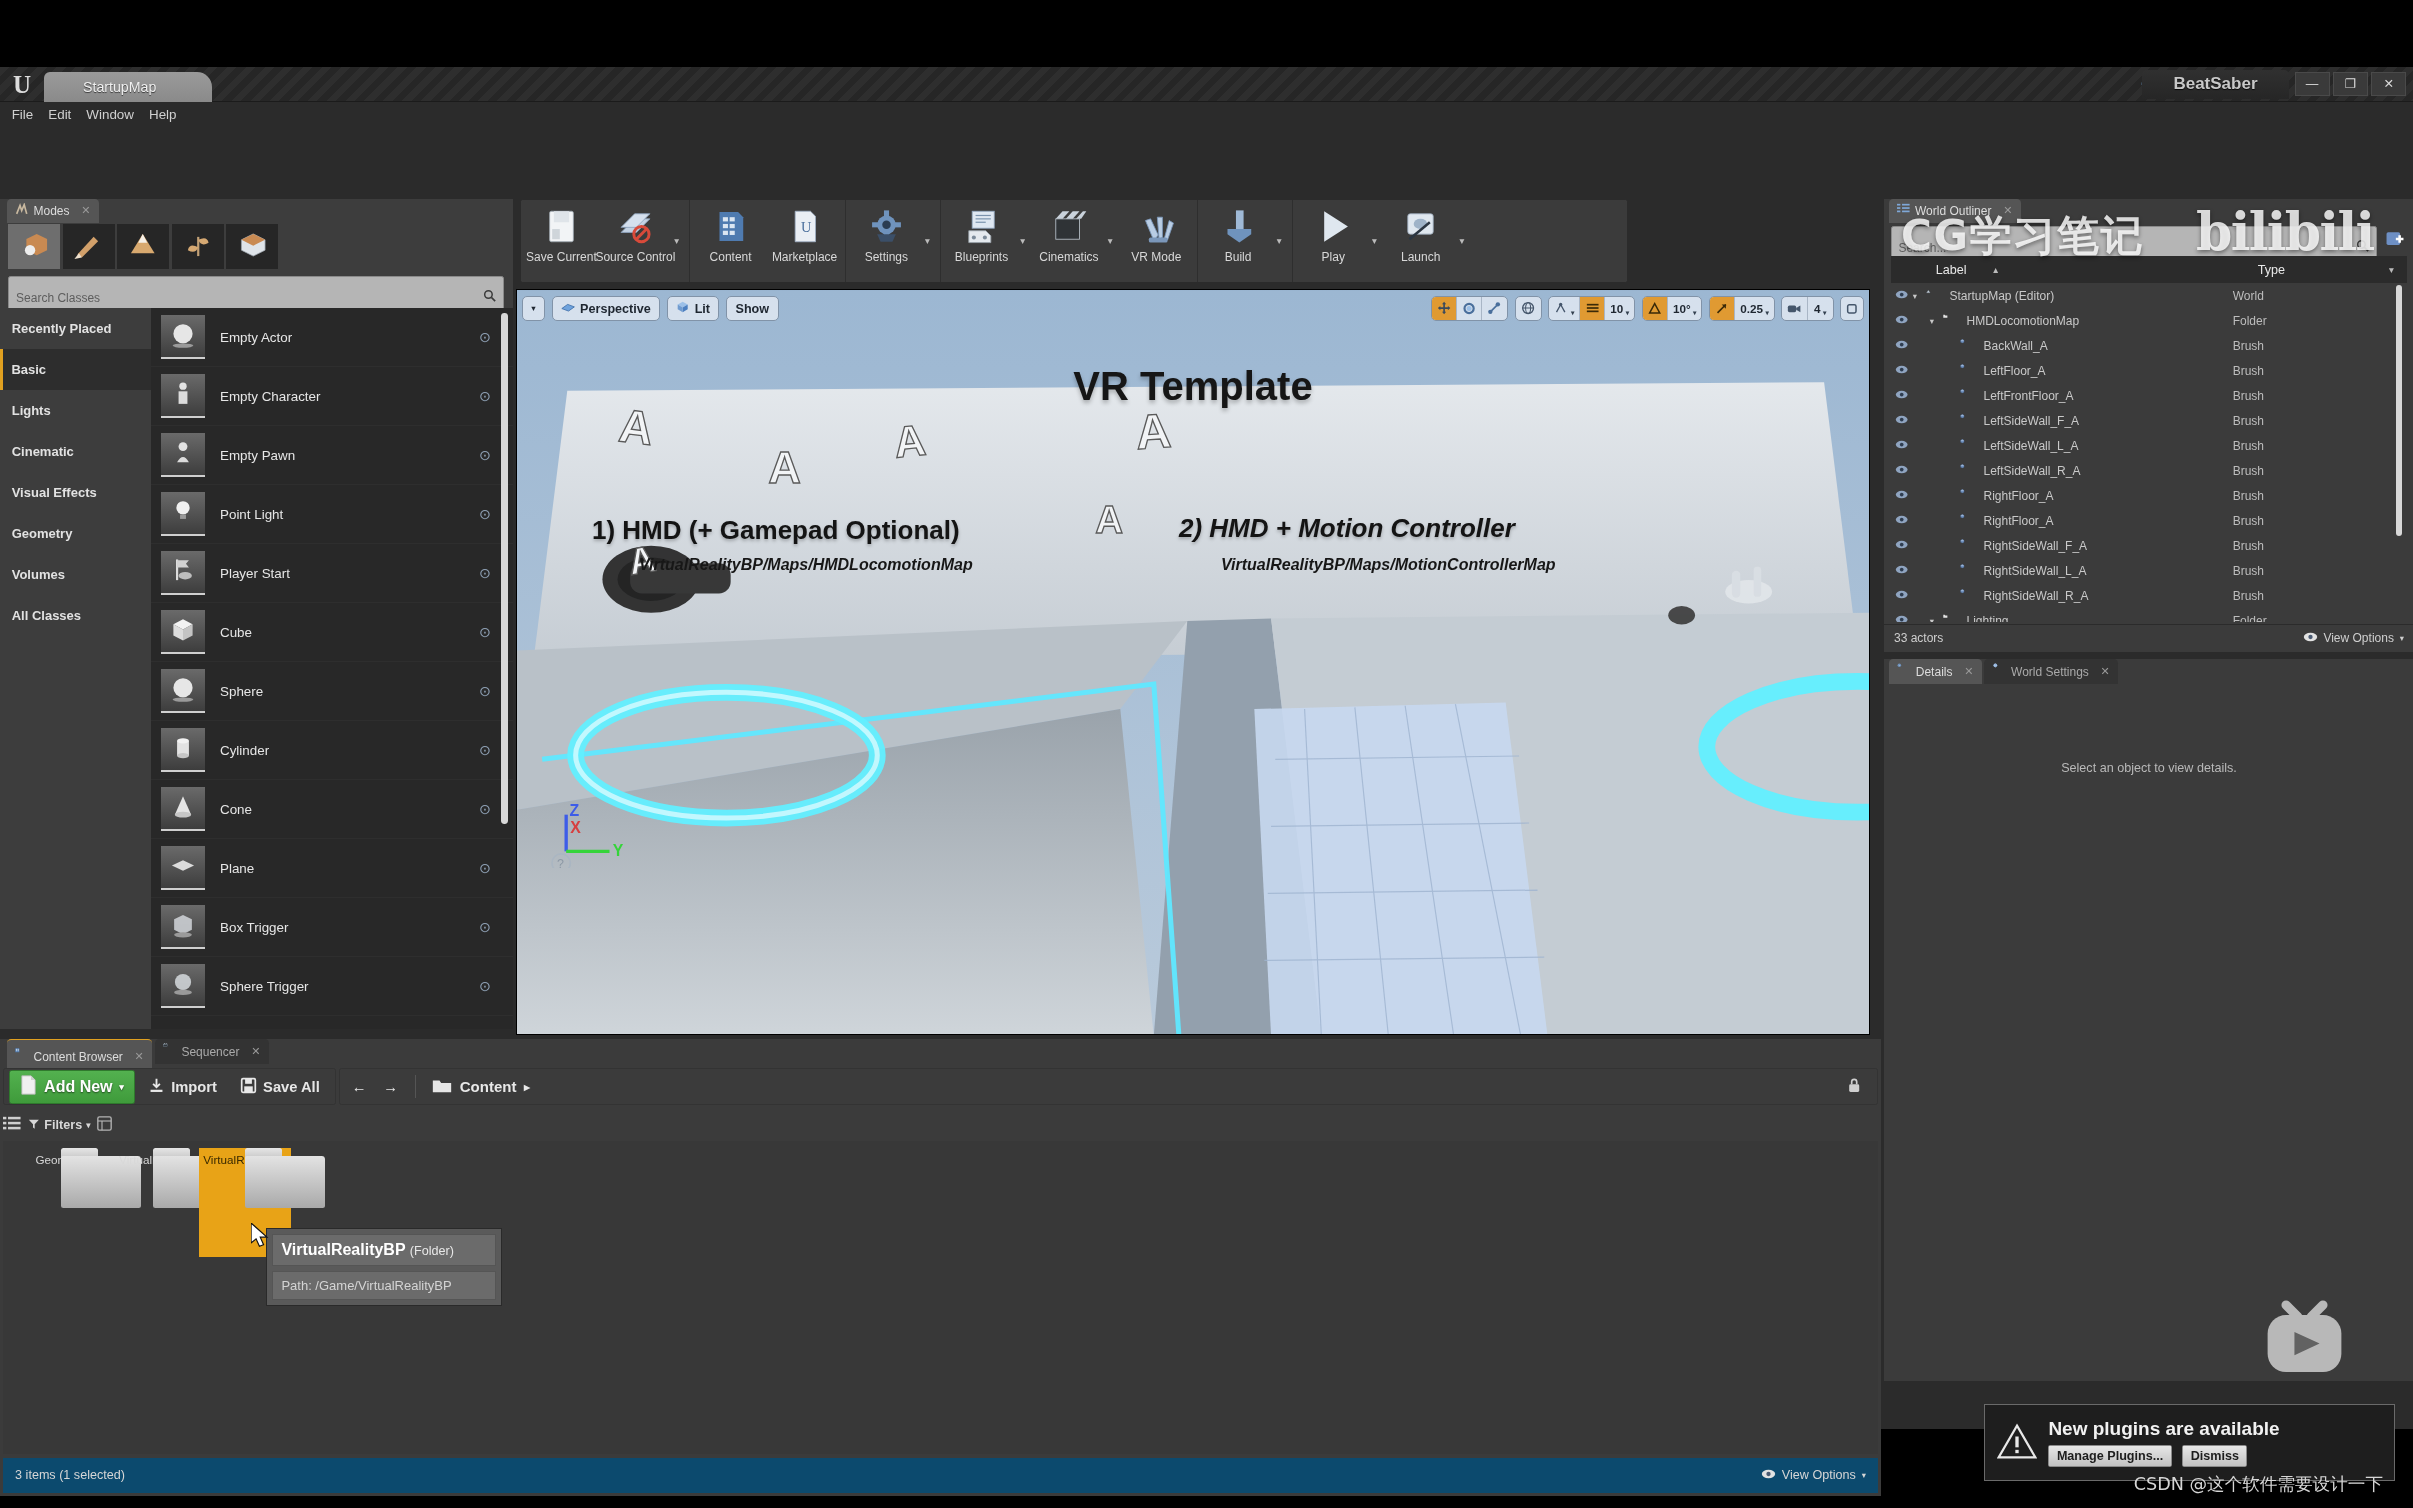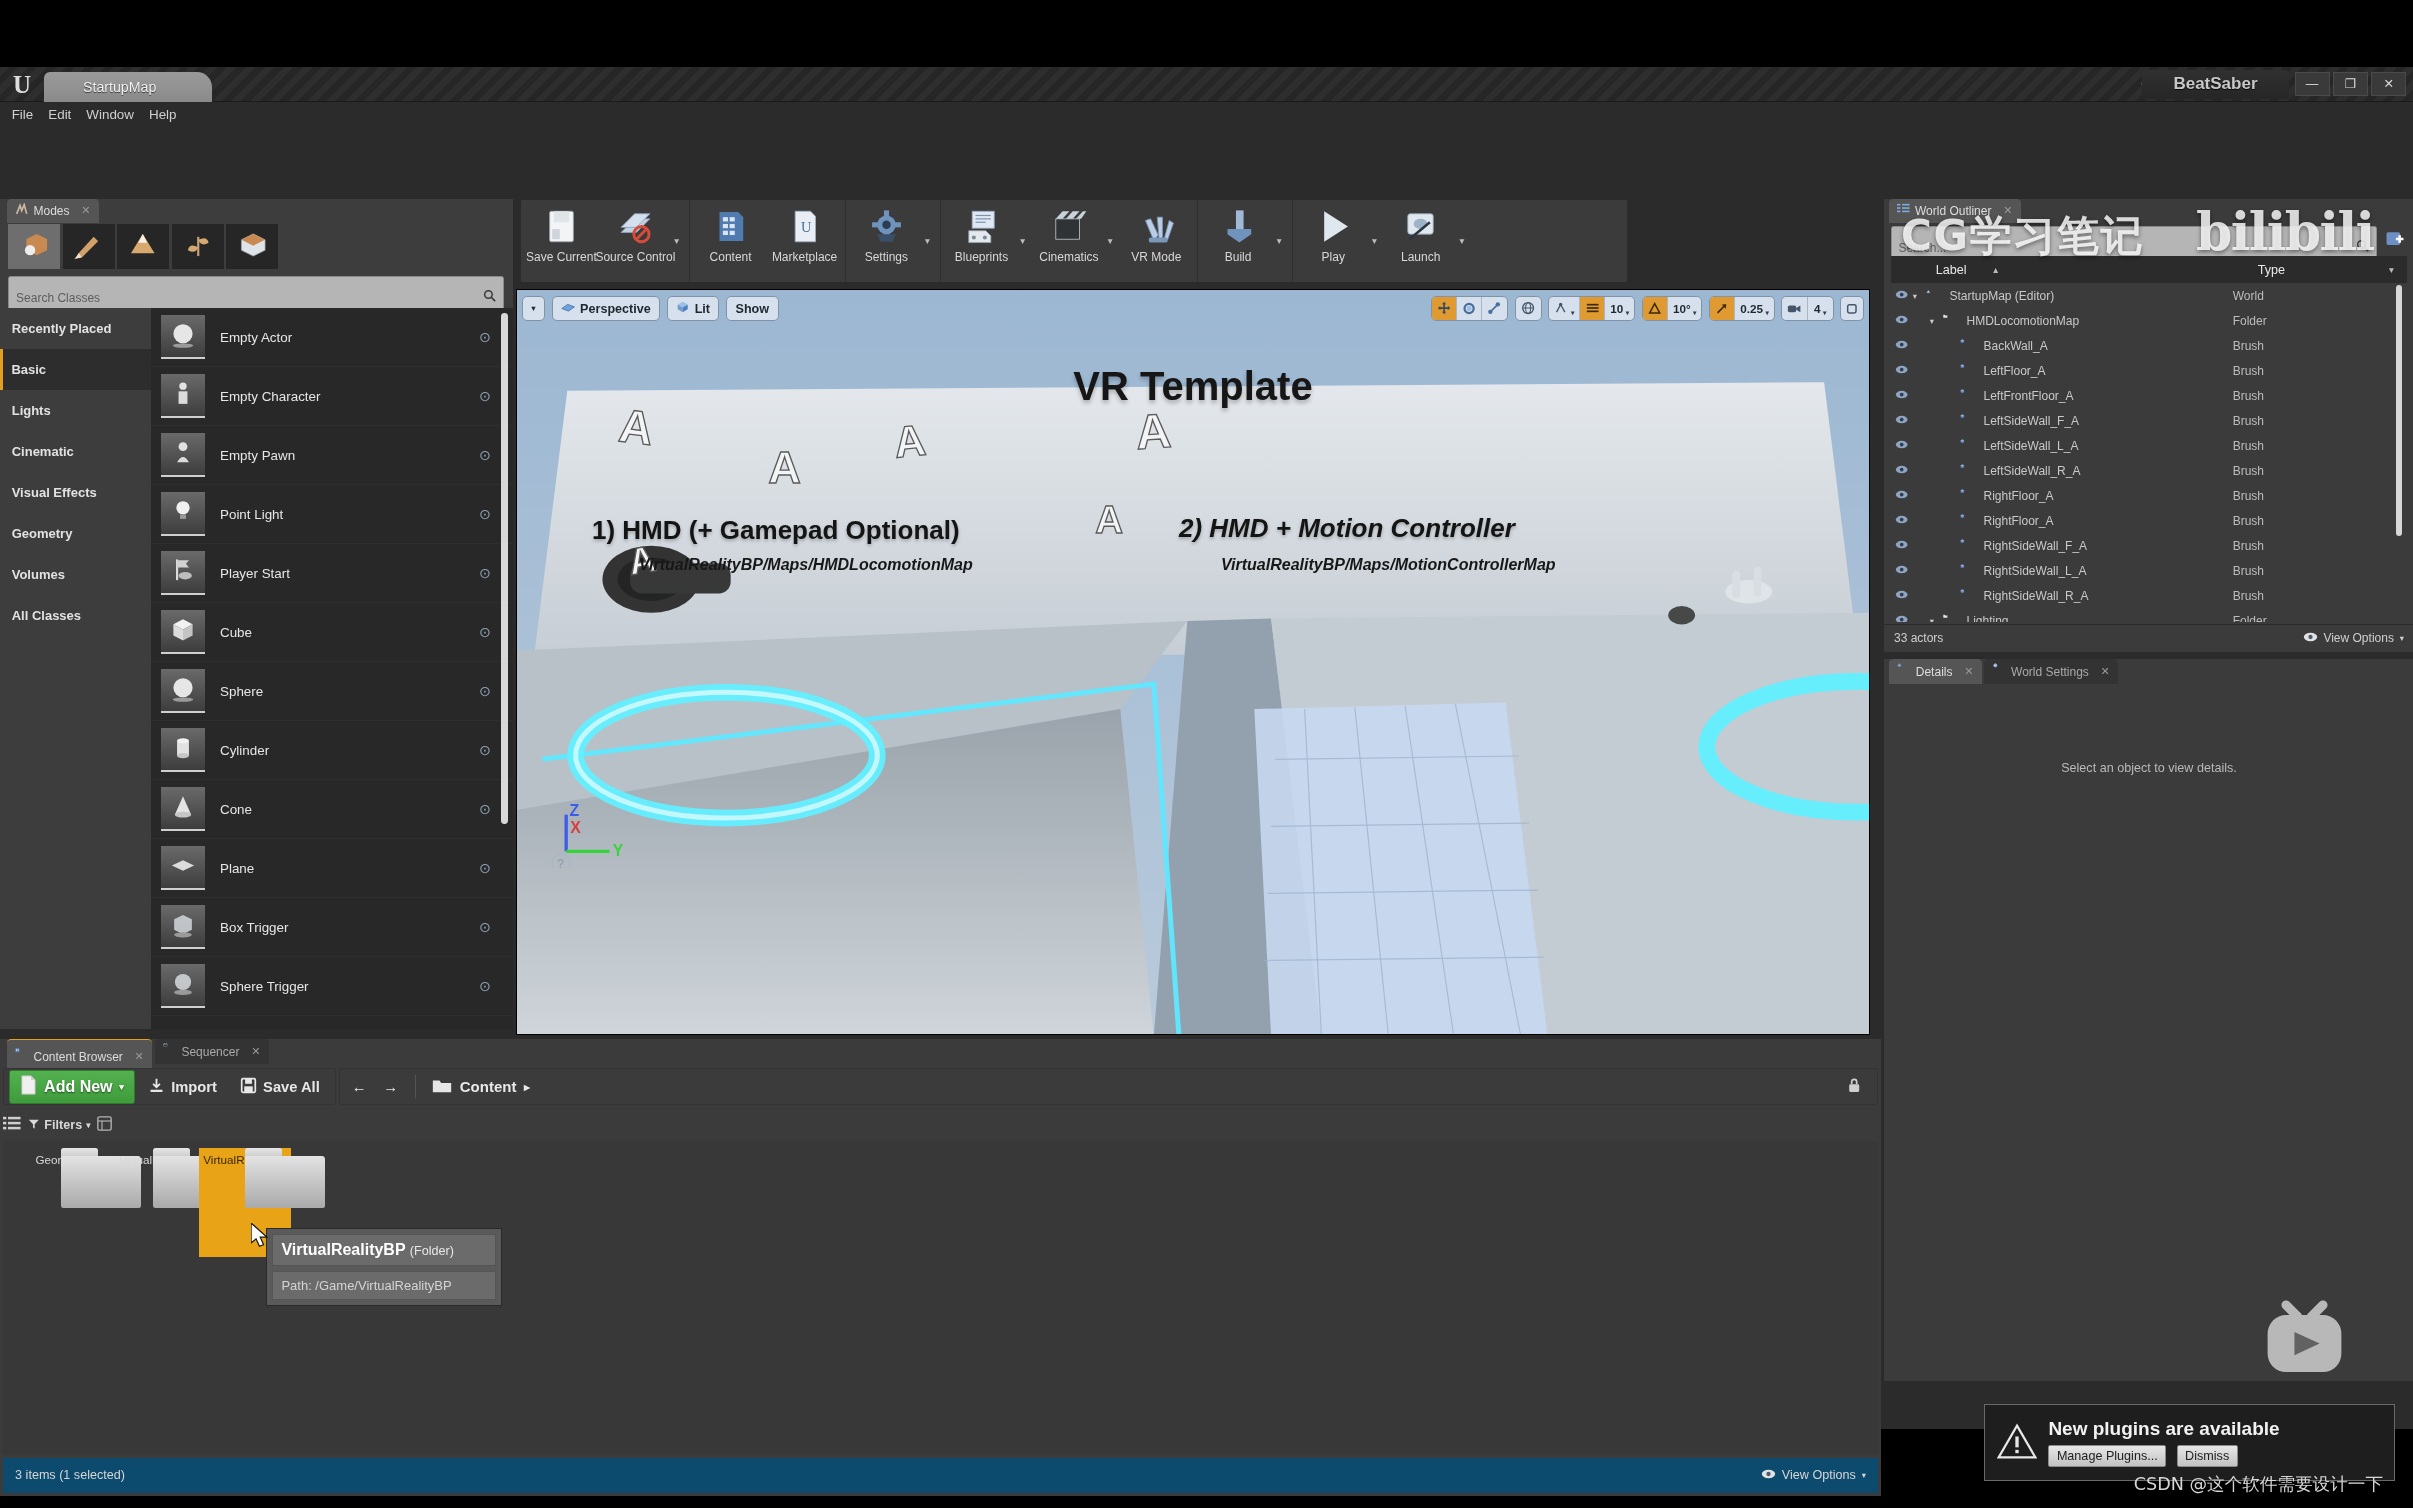--- a/index.html
+++ b/index.html
@@ -144,21 +144,21 @@
 
   
   #tooltip { position: absolute; left: 266px; top: 1161px; width: 236px; background: #5a5a5a; border: 0.8px solid #2a2a2a; padding: 5px; }
   #tooltip .t1 { background: #6b6b6b; border: 0.8px solid #555; padding: 5.9px 8.4px; color: #fff; font-size: 16px; font-weight: bold; }
   #tooltip .t1 small { font-size: 12.6px; font-weight: normal; color: #e8e8e8; }
   #tooltip .t2 { background: #6b6b6b; border: 0.8px solid #555; padding: 5.9px 8.4px; margin-top: 5px; color: #d4d4d4; font-size: 13px; }
 
   
   #notif { position: absolute; left: 1984px; top: 1337px; width: 411px; height: 77px; background: #1e1e1e; border: 0.8px solid #6a6a6a; display: flex; align-items: center; padding: 0 11.7px; gap: 11.7px; }
   #notif .title { color: #f2f2f2; font-size: 19px; font-weight: bold; }
-  .nbtn { background: linear-gradient(#e7e7e7,#c2c2c2); border: 0.8px solid #8a8a8a; color: #1d1d1d; font-size: 12.6px; font-weight: normal; padding: 3.4px 7.5px; border-radius: 1.7px; margin-top: 5px; margin-right: 6.7px; display: inline-block; }
+  .nbtn { background: linear-gradient(#e7e7e7,#c2c2c2); border: 0.8px solid #8a8a8a; color: #1d1d1d; font-size: 12.6px; font-weight: bold; padding: 3.4px 7.5px; border-radius: 1.7px; margin-top: 5px; margin-right: 6.7px; display: inline-block; }
 
   
   .wm { position: absolute; color: rgba(255,255,255,.82); pointer-events: none; }
   #wm-cg { left: 1901px; top: 141px; font-size: 42px; font-weight: bold; letter-spacing: 1.7px; text-shadow: 0 1.7px 4.2px rgba(0,0,0,.45); font-family: "DejaVu Sans", sans-serif; }
   #wm-bili-text { left: 2196px; top: 134px; font-size: 52px; font-weight: bold; font-family: "DejaVu Serif", serif; letter-spacing: -1.7px; text-shadow: 0 1.7px 4.2px rgba(0,0,0,.45); }
   #wm-tv { position: absolute; left: 2254px; top: 1228px; width: 101px; height: 88px; opacity: .78; }
   #csdn { position: absolute; right: 30px; bottom: 11.7px; color: #d6d6d6; font-size: 17.6px; font-family: "DejaVu Sans", sans-serif; }
 
   .cursor { position: absolute; width: 0; height: 0; }
 </style>

